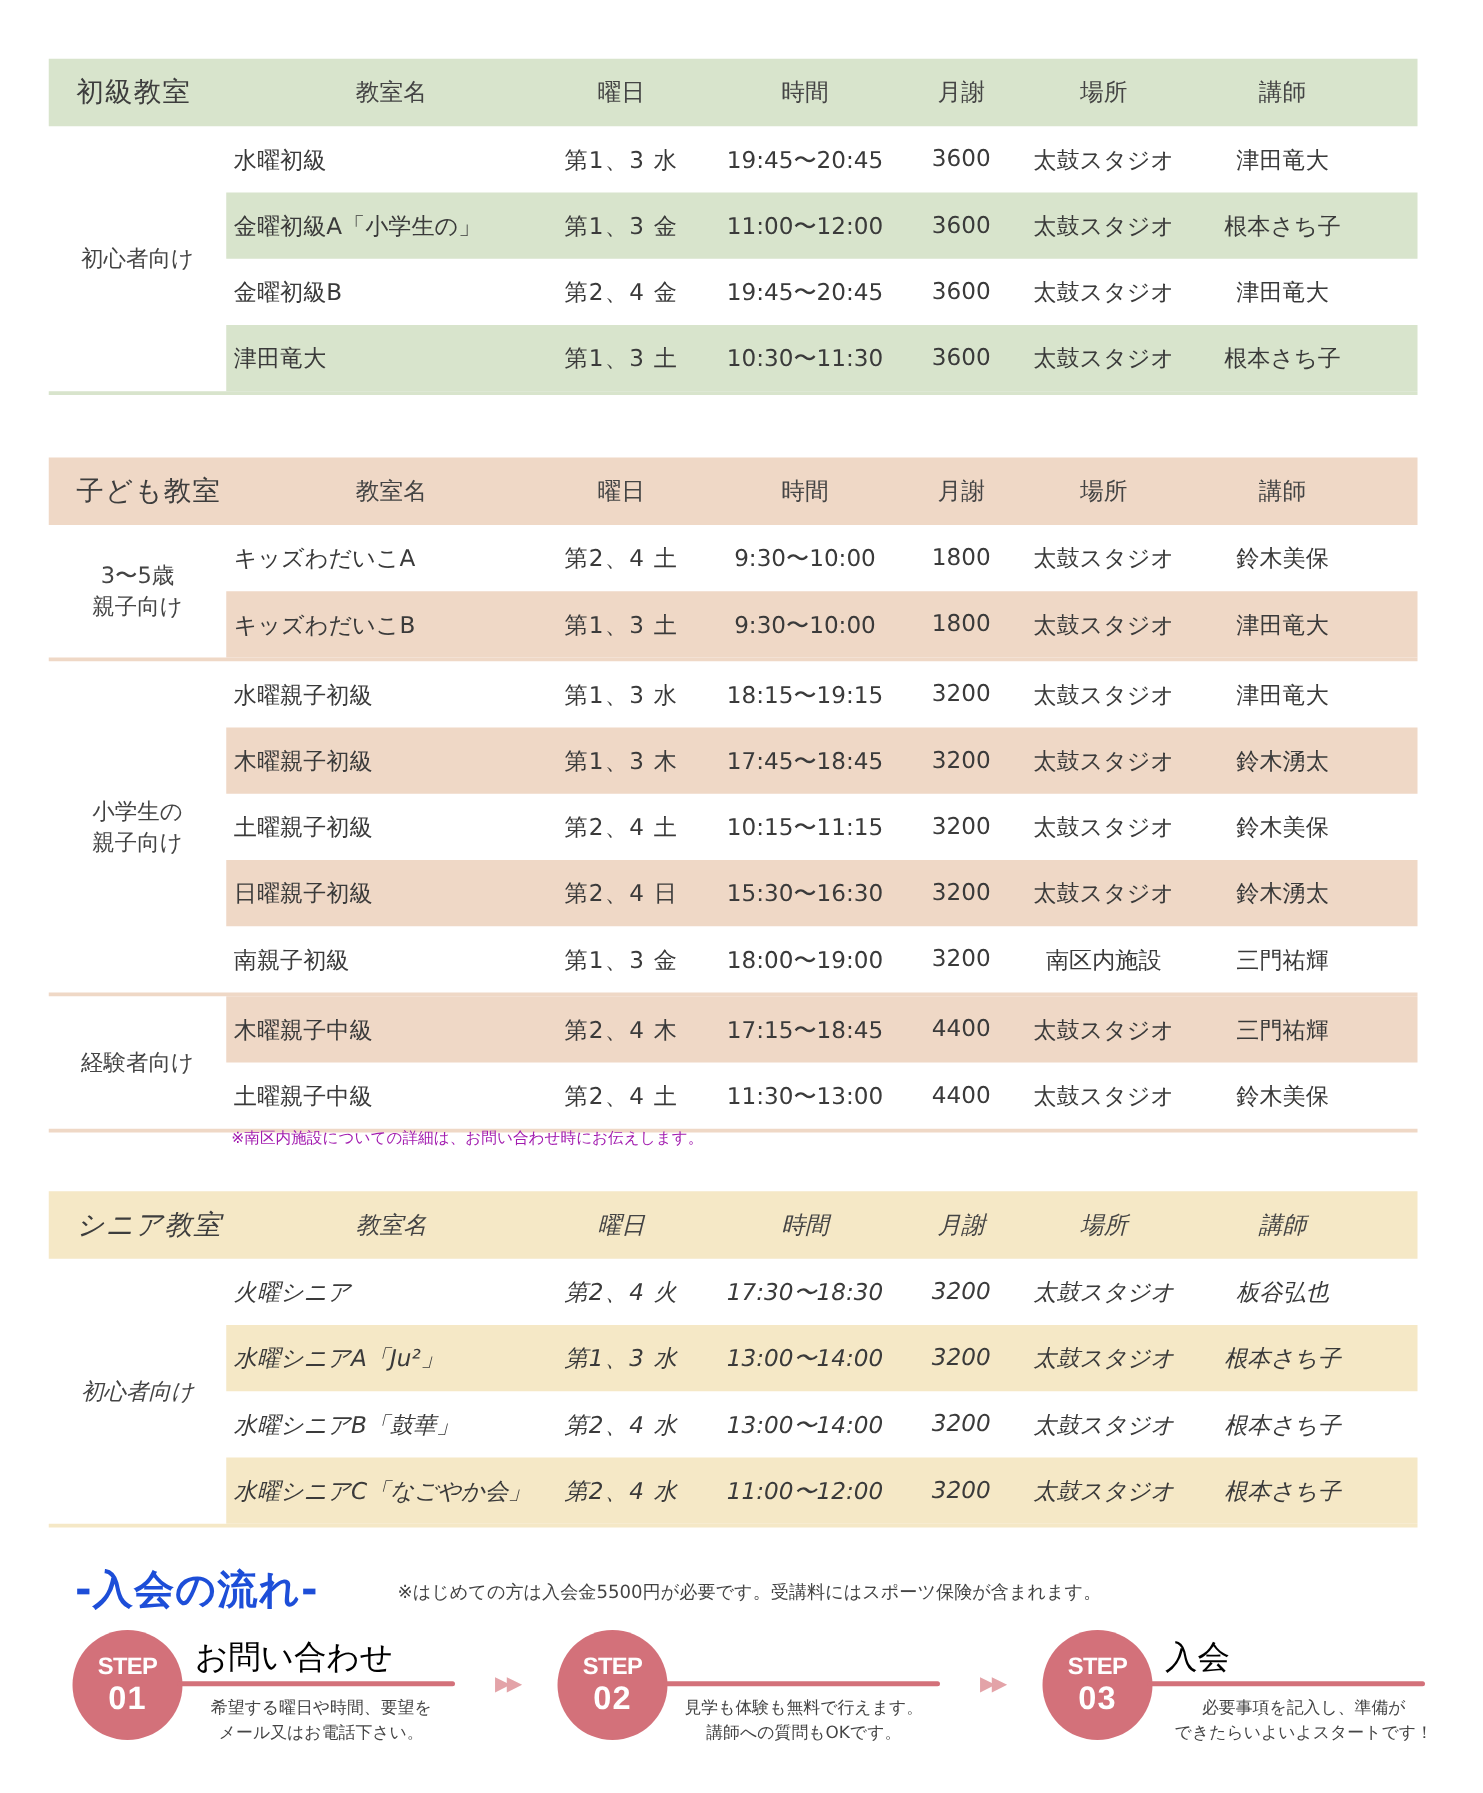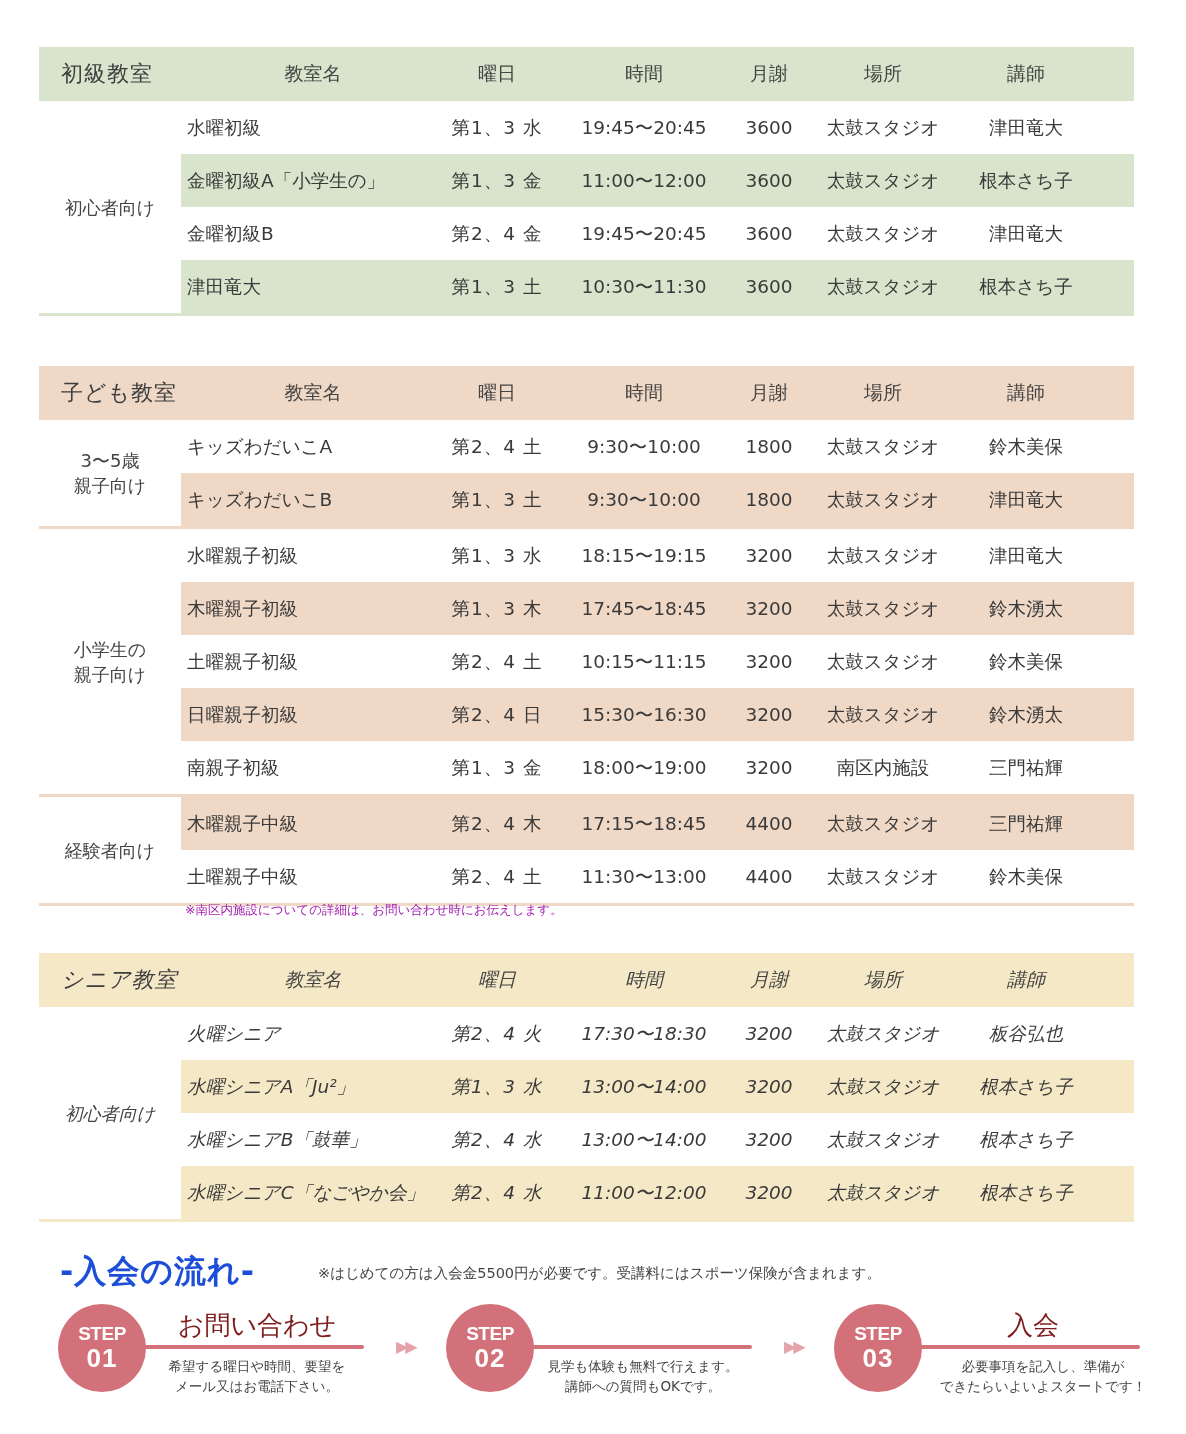--- a/index.html
+++ b/index.html
@@ -84,21 +84,21 @@
     position: absolute; left: 0; top: 0;
     width: 88px; height: 88px; border-radius: 50%;
     background: #d3717a;
     color: #fff; text-align: center;
     font-family: "Liberation Sans", sans-serif; font-weight: bold;
   }
   .step .circle .s1 { display: block; margin-top: 20px; font-size: 19px; letter-spacing: -0.5px; line-height: 20px; }
   .step .circle .s2 { display: block; font-size: 26px; line-height: 28px; letter-spacing: 1px; }
   .step .head {
     position: absolute; top: 4px;
-    font-size: 26px; color: #7f1d1d; text-align: center;
+    font-size: 26px; color: #000000; text-align: left;
   }
   .step .line {
     position: absolute; top: 41px; height: 4px; background: #d3717a; border-radius: 2px;
   }
   .step .desc {
     position: absolute; top: 52px;
     font-size: 13.5px; line-height: 20px; color: #444; text-align: center;
     white-space: pre-line;
   }
   .arrows {

